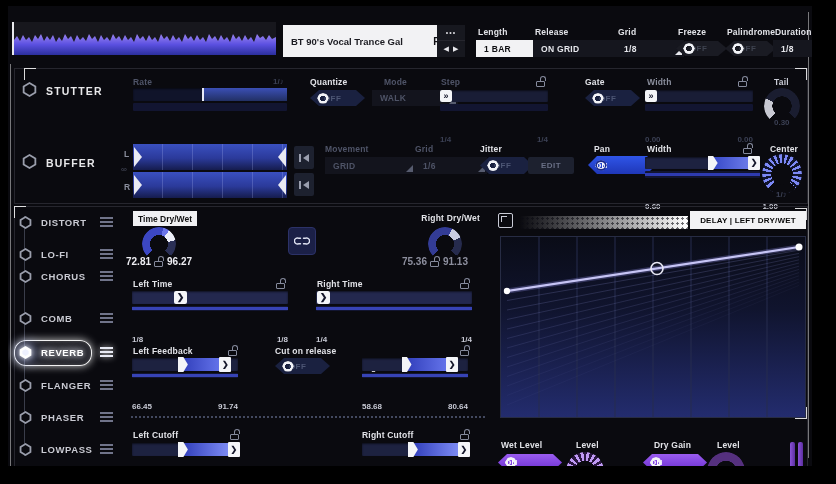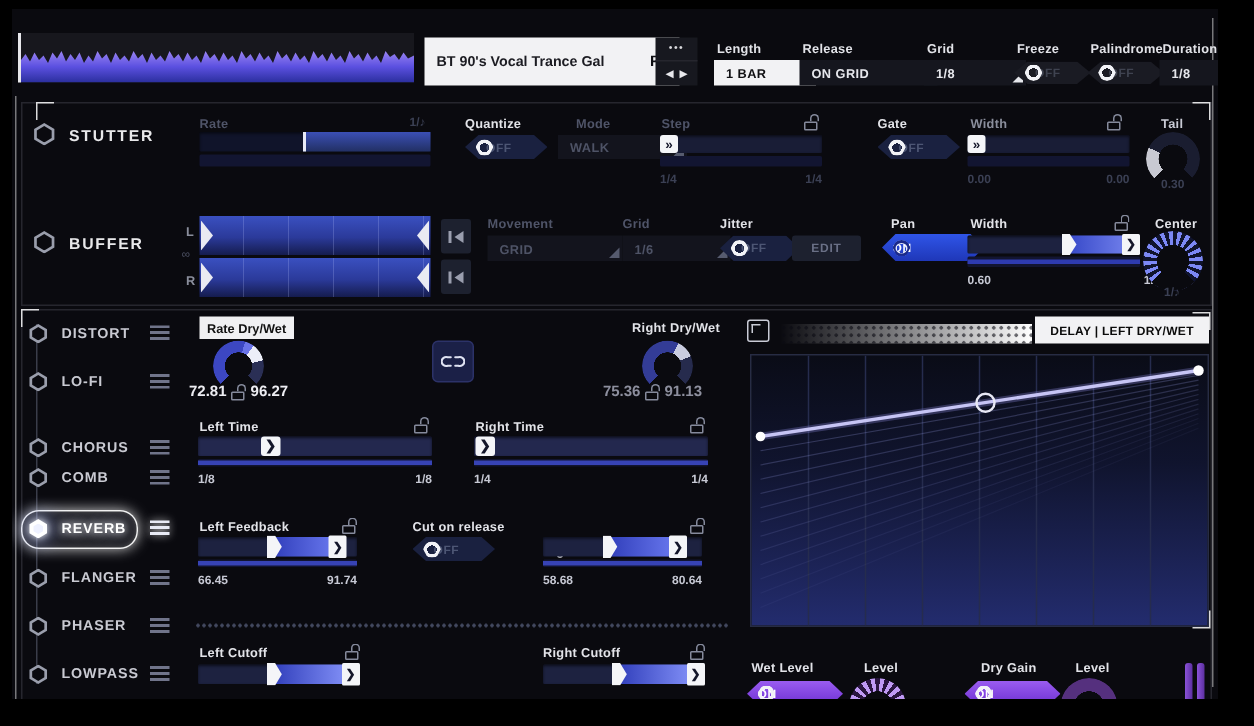--- a/index.html
+++ b/index.html
@@ -58,21 +58,21 @@
   
   .track{position:absolute;background:#1d2240;border-radius:1px;box-shadow:inset 0 1px 2px rgba(0,0,0,.6);}
   .track2{position:absolute;background:#121531;border-radius:1px;}
   .fill{position:absolute;top:0;bottom:0;}
   .h-sq{position:absolute;width:13px;height:13px;background:#f4f5f8;border-radius:2px;z-index:3;
         display:flex;align-items:center;justify-content:center;font-size:9px;font-weight:900;color:#14162a;line-height:1;}
   .h-pent{position:absolute;width:10px;height:13px;background:#f4f5f8;z-index:3;
         clip-path:polygon(0 0,55% 0,100% 50%,55% 100%,0 100%);}
   .h-chev{position:absolute;width:12px;height:13px;background:#f4f5f8;border-radius:1px;z-index:3;
         display:flex;align-items:center;justify-content:center;font-size:8px;font-weight:900;color:#14162a;line-height:1;}
-  .minmax{position:absolute;display:flex;justify-content:space-between;}
+  .minmax{position:absolute;display:flex;justify-content:space-between;margin-top:20px;}
 
   
   .lock{position:absolute;width:10px;height:11px;}
   .lock::after{content:"";position:absolute;left:0;bottom:0;width:7px;height:4.5px;
        border:1.2px solid #858a9c;border-radius:1px;}
   .lock::before{content:"";position:absolute;left:4px;top:0;width:4px;height:4px;
        border:1.2px solid #858a9c;border-bottom:none;border-radius:3px 3px 0 0;}
 
   
   .hexo{position:absolute;}
@@ -335,21 +335,21 @@
     <span class="burger" style="left:86px;top:7px;"></span>
   </div>
   <div class="fx-item" style="top:236px;">
     <div class="hexo" style="left:5px;top:6px;width:13px;height:13px;">
         <span class="o"></span>
         <span class="i"></span>
       </div>
     <span class="fx-label">LO-FI</span>
     <span class="burger" style="left:86px;top:7px;"></span>
   </div>
-  <div class="fx-item" style="top:280px;">
+  <div class="fx-item" style="top:258px;">
     <div class="hexo" style="left:5px;top:6px;width:13px;height:13px;">
         <span class="o"></span>
         <span class="i"></span>
       </div>
     <span class="fx-label">CHORUS</span>
     <span class="burger" style="left:86px;top:7px;"></span>
   </div>
   <div class="fx-item" style="top:300px;">
     <div class="hexo" style="left:5px;top:6px;width:13px;height:13px;">
         <span class="o"></span>
@@ -385,21 +385,21 @@
   </div>
   <div class="fx-item" style="top:431px;">
     <div class="hexo" style="left:5px;top:6px;width:13px;height:13px;">
         <span class="o"></span>
         <span class="i"></span>
       </div>
     <span class="fx-label">LOWPASS</span>
     <span class="burger" style="left:86px;top:7px;"></span>
   </div>
 
-  <div class="abs" style="left:125px;top:205px;height:15px;background:#f0f0f2;display:flex;align-items:center;padding:0 5px;font-size:8.5px;font-weight:800;color:#111;">Rate Dry/Wet</div>
+  <div class="abs" style="left:125px;top:205px;height:15px;background:#f0f0f2;display:flex;align-items:center;padding:0 5px;font-size:8.5px;font-weight:800;color:#111;">Time Dry/Wet</div>
   <div class="knob" style="left:134px;top:221px;width:34px;height:34px;">
     <div class="ring" style="background:conic-gradient(from 225deg,#3c47c2 0deg 150deg,#6a74e8 150deg 172deg,#eceef8 172deg 212deg,#2a2f55 212deg 270deg,transparent 270deg 360deg);"></div>
   </div>
   <div class="abs" style="left:118px;top:250px;width:80px;display:flex;align-items:center;gap:3px;">
     <span class="val-big">72.81</span>
     <span class="lock" style="position:relative;"></span>
     <span class="val-big">96.27</span>
   </div>
 
   <div class="abs" style="left:280px;top:221px;width:26px;height:26px;background:#1b2047;border:1px solid #2c3268;border-radius:4px;display:flex;align-items:center;justify-content:center;">

